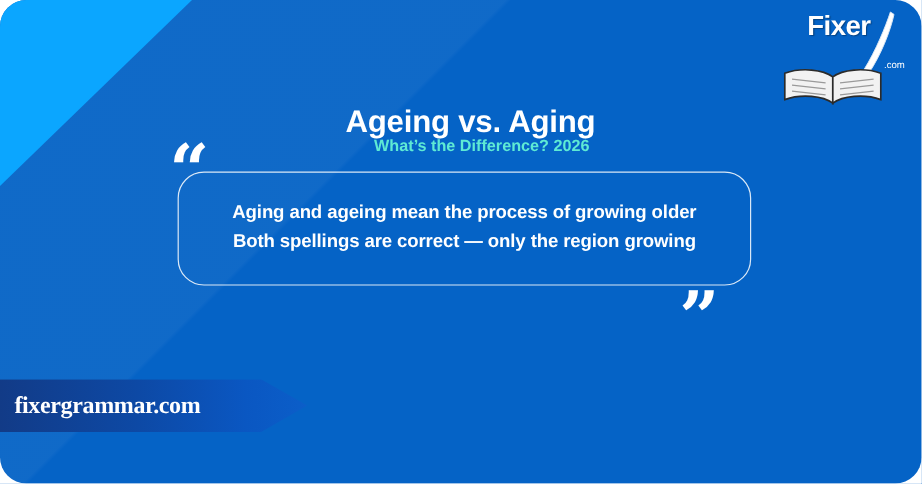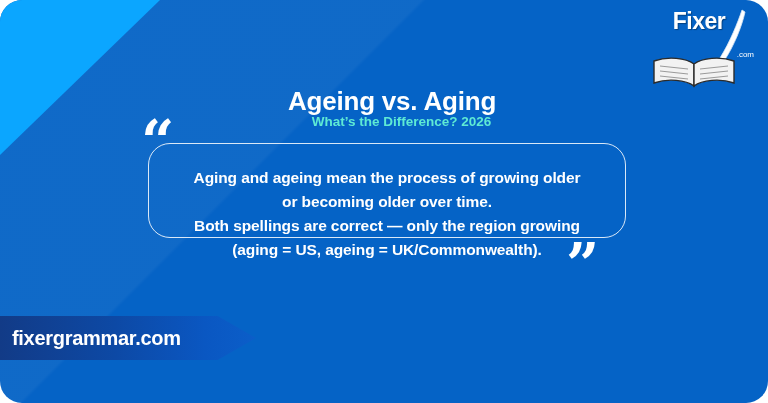--- a/index.html
+++ b/index.html
@@ -166,20 +166,21 @@
     position: absolute;
     left: 0;
     top: 316px;
     width: 256px;
     height: 44px;
     background: linear-gradient(90deg, #123B87 0%, #0D49A5 45%, #0A57C2 80%, #0B5EC9 100%);
     clip-path: polygon(0 0, 85% 0, 100% 50%, 85% 100%, 0 100%);
     -webkit-clip-path: polygon(0 0, 85% 0, 100% 50%, 85% 100%, 0 100%);
     display: flex;
     align-items: center;
+    font-family: Liberation Serif, serif;
   }
   .url-text {
     color: #ffffff;
     font-size: 20px;
     font-weight: bold;
     padding-left: 12px;
     letter-spacing: -0.3px;
   }
 </style>
 </head>
@@ -207,23 +208,21 @@
     </svg>
   </div>
 
   <div class="title">Ageing vs. Aging</div>
   <div class="subtitle">What’s the Difference? 2026</div>
 
   <div class="quote-card"></div>
   <div class="quote-mark quote-open">“</div>
   <div class="quote-text">
     <div>Aging and ageing mean the process of growing older</div>
-    <div>or becoming older over time.</div>
     <div>Both spellings are correct — only the region growing</div>
-    <div>(aging = US, ageing = UK/Commonwealth).</div>
   </div>
   <div class="quote-mark quote-close">”</div>
 
   <div class="url-banner">
     <span class="url-text">fixergrammar.com</span>
   </div>
 
 </div>
 
 </body></html>

